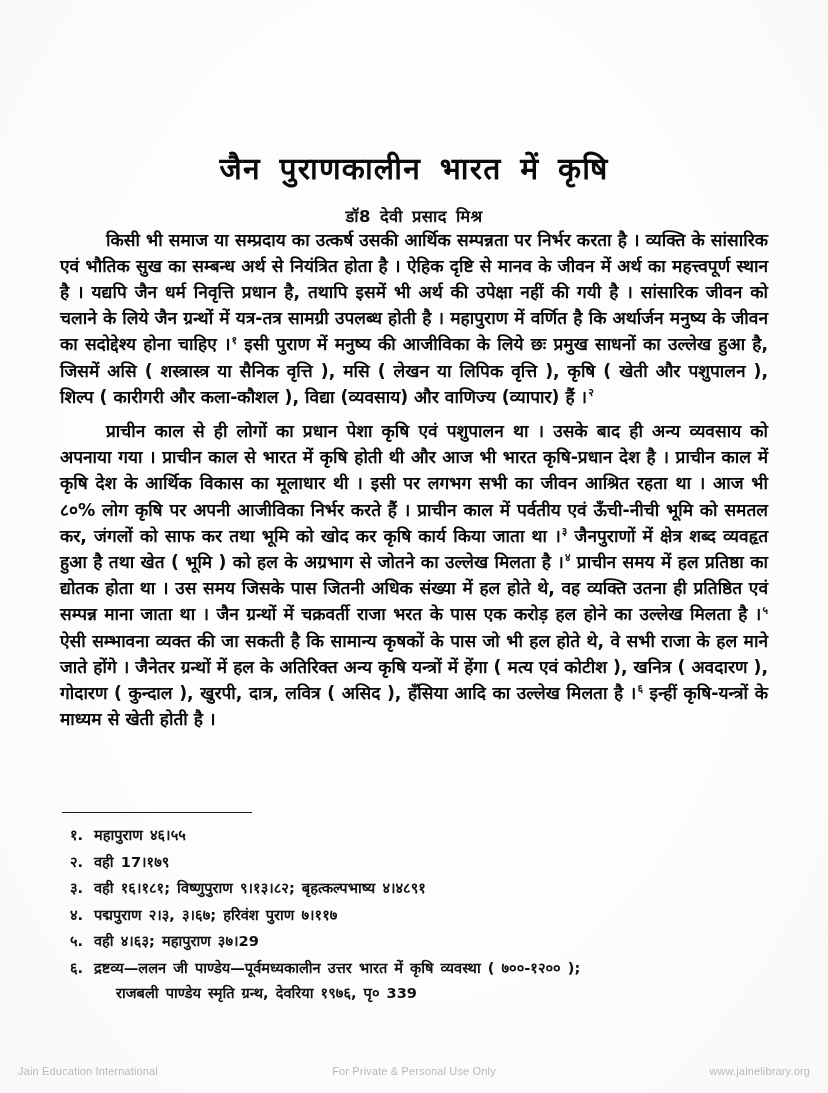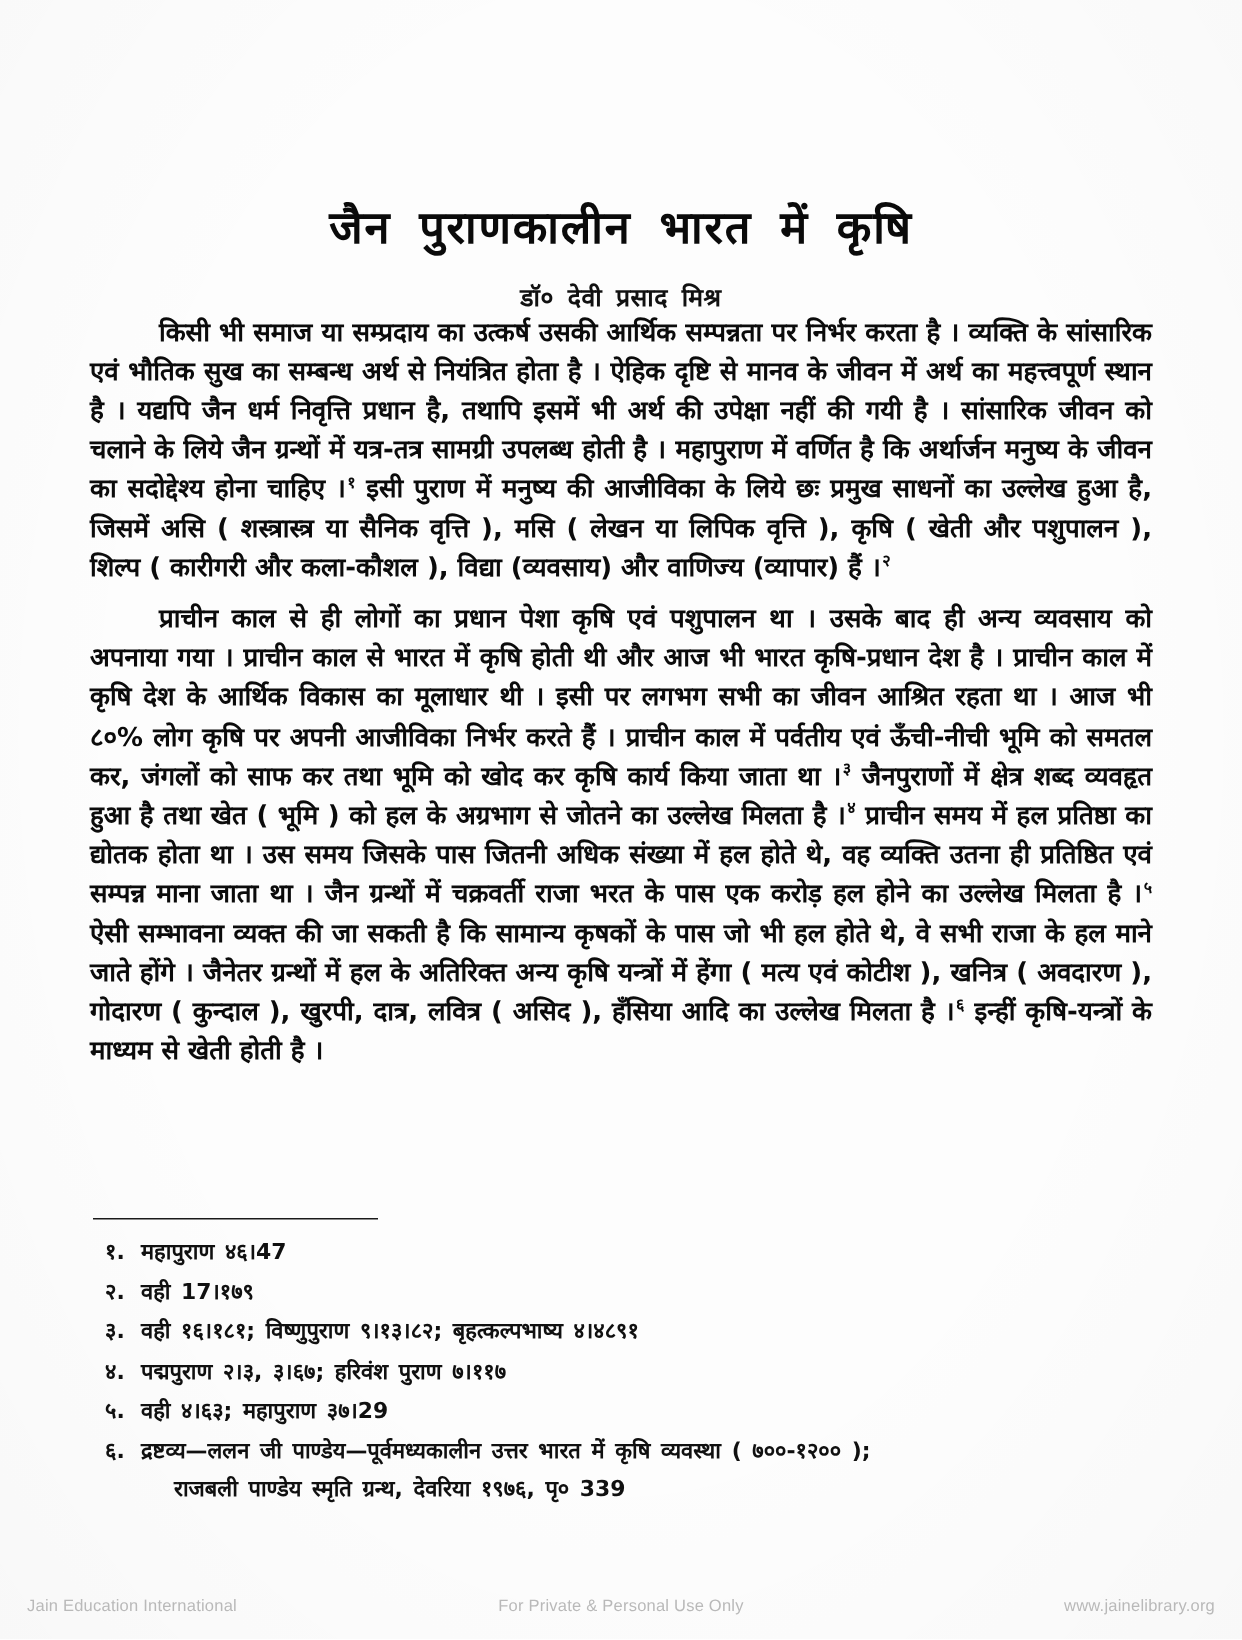--- a/index.html
+++ b/index.html
@@ -41,21 +41,21 @@
     text-align: center;
   }
   .doc-title {
     font-family: "DejaVu Sans", "Liberation Sans", sans-serif;
     font-size: 30px;
     font-weight: bold;
     letter-spacing: 1.2px;
     line-height: 1.25;
     color: #0a0a0a;
     word-spacing: 7px;
-    margin: 0;
+    margin: 16px;
   }
   .doc-author {
     margin-top: 14px;
     font-size: 16.5px;
     font-weight: bold;
     letter-spacing: 0.4px;
     word-spacing: 3px;
     color: #111;
   }
   
@@ -153,36 +153,36 @@
 </head>
 <body>
 
 <div class="page">
   <div class="scan-tint"></div>
 
   <div class="content">
 
     <div class="title-block">
       <h1 class="doc-title">जैन पुराणकालीन भारत में कृषि</h1>
-      <div class="doc-author">डॉ० देवी प्रसाद मिश्र</div>
+      <div class="doc-author">डॉ8 देवी प्रसाद मिश्र</div>
     </div>
 
     <div class="body-text" id="article-body">
         <p><span>किसी भी समाज या सम्प्रदाय का उत्कर्ष उसकी आर्थिक सम्पन्नता पर निर्भर करता है । व्यक्ति के सांसारिक एवं भौतिक सुख का सम्बन्ध अर्थ से नियंत्रित होता है । ऐहिक दृष्टि से मानव के जीवन में अर्थ का महत्त्वपूर्ण स्थान है । यद्यपि जैन धर्म निवृत्ति प्रधान है, तथापि इसमें भी अर्थ की उपेक्षा नहीं की गयी है । सांसारिक जीवन को चलाने के लिये जैन ग्रन्थों में यत्र-तत्र सामग्री उपलब्ध होती है । महापुराण में वर्णित है कि अर्थार्जन मनुष्य के जीवन का सदोद्देश्य होना चाहिए ।</span><sup class="fn">१</sup><span> इसी पुराण में मनुष्य की आजीविका के लिये छः प्रमुख साधनों का उल्लेख हुआ है, जिसमें असि ( शस्त्रास्त्र या सैनिक वृत्ति ), मसि ( लेखन या लिपिक वृत्ति ), कृषि ( खेती और पशुपालन ), शिल्प ( कारीगरी और कला-कौशल ), विद्या (व्यवसाय) और वाणिज्य (व्यापार) हैं ।</span><sup class="fn">२</sup></p>
         <p><span>प्राचीन काल से ही लोगों का प्रधान पेशा कृषि एवं पशुपालन था । उसके बाद ही अन्य व्यवसाय को अपनाया गया । प्राचीन काल से भारत में कृषि होती थी और आज भी भारत कृषि-प्रधान देश है । प्राचीन काल में कृषि देश के आर्थिक विकास का मूलाधार थी । इसी पर लगभग सभी का जीवन आश्रित रहता था । आज भी ८०% लोग कृषि पर अपनी आजीविका निर्भर करते हैं । प्राचीन काल में पर्वतीय एवं ऊँची-नीची भूमि को समतल कर, जंगलों को साफ कर तथा भूमि को खोद कर कृषि कार्य किया जाता था ।</span><sup class="fn">३</sup><span> जैनपुराणों में क्षेत्र शब्द व्यवहृत हुआ है तथा खेत ( भूमि ) को हल के अग्रभाग से जोतने का उल्लेख मिलता है ।</span><sup class="fn">४</sup><span> प्राचीन समय में हल प्रतिष्ठा का द्योतक होता था । उस समय जिसके पास जितनी अधिक संख्या में हल होते थे, वह व्यक्ति उतना ही प्रतिष्ठित एवं सम्पन्न माना जाता था । जैन ग्रन्थों में चक्रवर्ती राजा भरत के पास एक करोड़ हल होने का उल्लेख मिलता है ।</span><sup class="fn">५</sup><span> ऐसी सम्भावना व्यक्त की जा सकती है कि सामान्य कृषकों के पास जो भी हल होते थे, वे सभी राजा के हल माने जाते होंगे । जैनेतर ग्रन्थों में हल के अतिरिक्त अन्य कृषि यन्त्रों में हेंगा ( मत्य एवं कोटीश ), खनित्र ( अवदारण ), गोदारण ( कुन्दाल ), खुरपी, दात्र, लवित्र ( असिद ), हँसिया आदि का उल्लेख मिलता है ।</span><sup class="fn">६</sup><span> इन्हीं कृषि-यन्त्रों के माध्यम से खेती होती है ।</span></p>
       </div>
 
   </div>
 
   <div class="footnote-area">
     <div class="footnote-rule"></div>
     <ol class="footnote-list" id="footnote-list">
         <li class="footnote-item">
           <span class="footnote-marker">१.</span>
-          <span class="footnote-text"><span>महापुराण ४६।47</span></span>
+          <span class="footnote-text"><span>महापुराण ४६।५५</span></span>
         </li>
         <li class="footnote-item">
           <span class="footnote-marker">२.</span>
           <span class="footnote-text"><span>वही 17।१७९</span></span>
         </li>
         <li class="footnote-item">
           <span class="footnote-marker">३.</span>
           <span class="footnote-text"><span>वही १६।१८१; विष्णुपुराण ९।१३।८२; बृहत्कल्पभाष्य ४।४८९१</span></span>
         </li>
         <li class="footnote-item">

